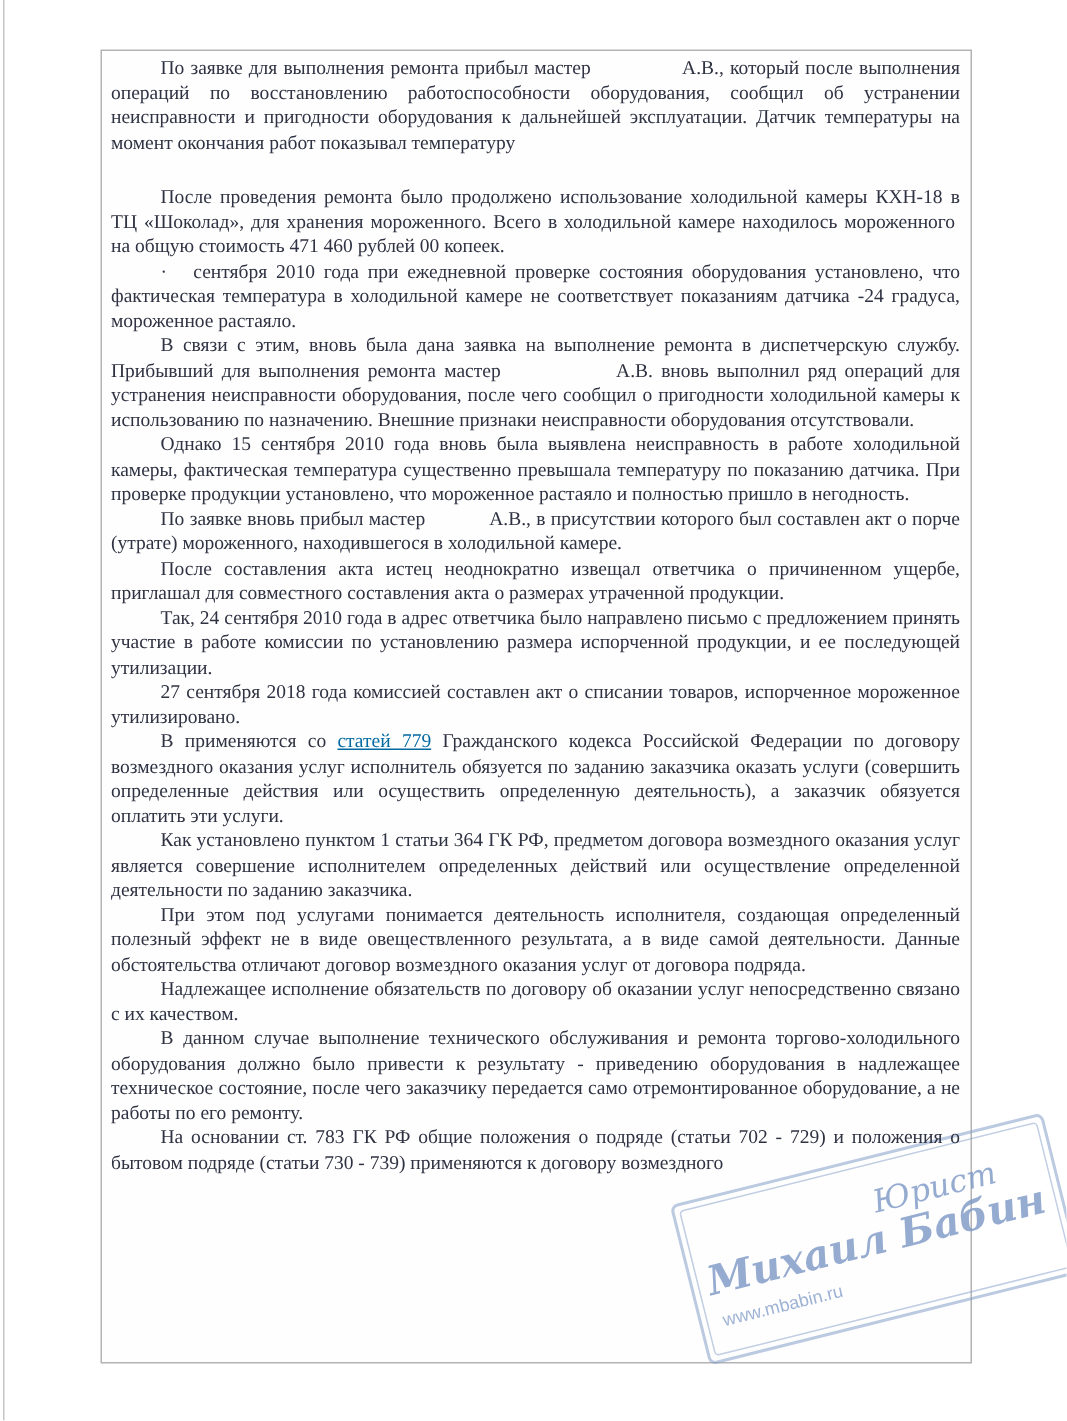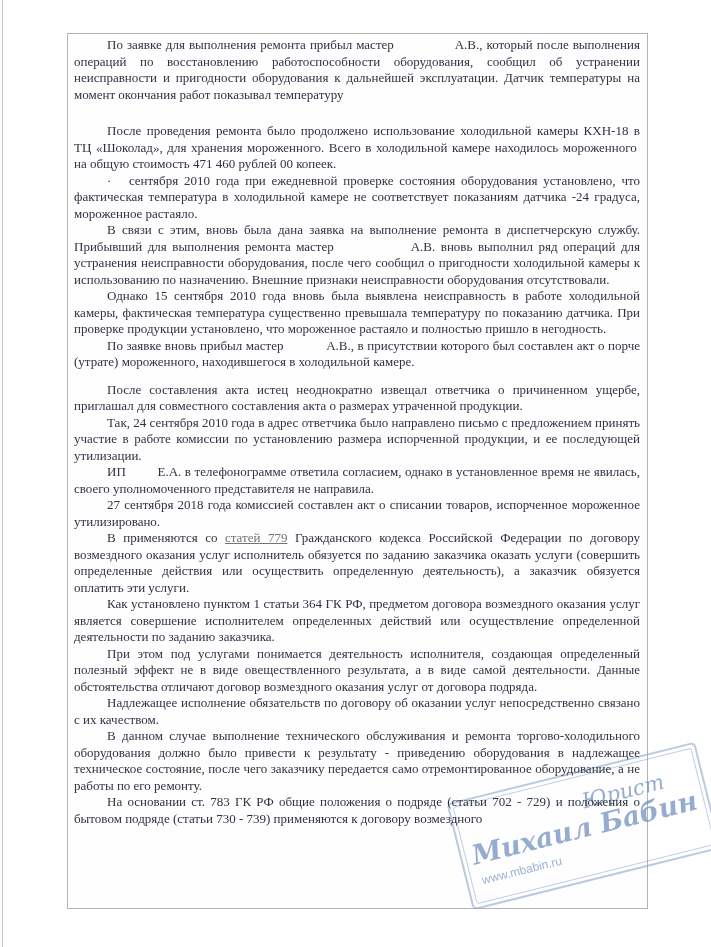--- a/index.html
+++ b/index.html
@@ -15,21 +15,21 @@
     border:1px solid #b3b3b3;box-sizing:border-box;
     padding:3px 7px 0 6px;background:#fefefe;
   }
   .paras{position:relative;z-index:1;}
   .para{
     margin:0;text-align:justify;text-indent:33px;
     font-size:13px;line-height:16.5px;color:#2f3242;
   }
   .para.noindent{text-indent:0;}
   .doc-link{
-    color:#737373;text-decoration:underline;cursor:pointer;
+    color:#0369a1;text-decoration:underline;cursor:pointer;
   }
   .watermark{
     position:absolute;left:388px;top:737px;width:256px;height:110px;
     transform:rotate(-14deg);z-index:0;pointer-events:none;
     border:2px solid rgba(132,158,199,0.55);border-radius:5px;
     box-sizing:border-box;
   }
   .watermark-inner{
     position:absolute;left:3px;top:3px;right:3px;bottom:3px;
     border:1px solid rgba(132,158,199,0.5);border-radius:3px;
@@ -65,23 +65,22 @@
     </div>
   </div>
 
   <div class="paras">
       <p class="para"><span>По заявке для выполнения ремонта прибыл мастер&nbsp;&nbsp;&nbsp;&nbsp;&nbsp;&nbsp;&nbsp;&nbsp;&nbsp;&nbsp;&nbsp;&nbsp;&nbsp;&nbsp; А.В., который после выполнения операций по восстановлению работоспособности оборудования, сообщил об устранении неисправности и пригодности оборудования к дальнейшей эксплуатации. Датчик температуры на момент окончания работ показывал температуру</span></p>
       <p class="para" style="margin-top: 20px;"><span>После проведения ремонта было продолжено использование холодильной камеры КХН-18 в ТЦ «Шоколад», для хранения мороженного. Всего в холодильной камере находилось мороженного&nbsp; на общую стоимость 471 460 рублей 00 копеек.</span></p>
       <p class="para"><span>·&nbsp;&nbsp; сентября 2010 года при ежедневной проверке состояния оборудования установлено, что фактическая температура в холодильной камере не соответствует показаниям датчика -24 градуса, мороженное растаяло.</span></p>
       <p class="para"><span>В связи с этим, вновь была дана заявка на выполнение ремонта в диспетчерскую службу. Прибывший для выполнения ремонта мастер&nbsp;&nbsp;&nbsp;&nbsp;&nbsp;&nbsp;&nbsp;&nbsp;&nbsp;&nbsp;&nbsp;&nbsp;&nbsp; А.В. вновь выполнил ряд операций для устранения неисправности оборудования, после чего сообщил о пригодности холодильной камеры к использованию по назначению. Внешние признаки неисправности оборудования отсутствовали.</span></p>
       <p class="para"><span>Однако 15 сентября 2010 года вновь была выявлена неисправность в работе холодильной камеры, фактическая температура существенно превышала температуру по показанию датчика. При проверке продукции установлено, что мороженное растаяло и полностью пришло в негодность.</span></p>
       <p class="para"><span>По заявке вновь прибыл мастер&nbsp;&nbsp;&nbsp;&nbsp;&nbsp;&nbsp;&nbsp;&nbsp;&nbsp;&nbsp;&nbsp; А.В., в присутствии которого был составлен акт о порче (утрате) мороженного, находившегося в холодильной камере.</span></p>
-      <p class="para" style="margin-top: 11px;"><span>После составления акта истец неоднократно извещал ответчика о причиненном ущербе, приглашал для совместного составления акта о размерах утраченной продукции.</span></p>
+      <p class="para" style="margin-top: 0;"><span>После составления акта истец неоднократно извещал ответчика о причиненном ущербе, приглашал для совместного составления акта о размерах утраченной продукции.</span></p>
       <p class="para"><span>Так, 24 сентября 2010 года в адрес ответчика было направлено письмо с предложением принять участие в работе комиссии по установлению размера испорченной продукции, и ее последующей утилизации.</span></p>
-      <p class="para"><span>ИП&nbsp;&nbsp;&nbsp;&nbsp;&nbsp;&nbsp;&nbsp;&nbsp; Е.А. в телефонограмме ответила согласием, однако в установленное время не явилась, своего уполномоченного представителя не направила.</span></p>
       <p class="para"><span>27 сентября 2018 года комиссией составлен акт о списании товаров, испорченное мороженное утилизировано.</span></p>
       <p class="para"><span>В применяются со </span><a class="doc-link" href="#">статей 779</a><span> Гражданского кодекса Российской Федерации по договору возмездного оказания услуг исполнитель обязуется по заданию заказчика оказать услуги (совершить определенные действия или осуществить определенную деятельность), а заказчик обязуется оплатить эти услуги.</span></p>
       <p class="para"><span>Как установлено пунктом 1 статьи 364 ГК РФ, предметом договора возмездного оказания услуг является совершение исполнителем определенных действий или осуществление определенной деятельности по заданию заказчика.</span></p>
       <p class="para"><span>При этом под услугами понимается деятельность исполнителя, создающая определенный полезный эффект не в виде овеществленного результата, а в виде самой деятельности. Данные обстоятельства отличают договор возмездного оказания услуг от договора подряда.</span></p>
       <p class="para"><span>Надлежащее исполнение обязательств по договору об оказании услуг непосредственно связано с их качеством.</span></p>
       <p class="para"><span>В данном случае выполнение технического обслуживания и ремонта торгово-холодильного оборудования должно было привести к результату - приведению оборудования в надлежащее техническое состояние, после чего заказчику передается само отремонтированное оборудование, а не работы по его ремонту.</span></p>
       <p class="para"><span>На основании ст. 783 ГК РФ общие положения о подряде (статьи 702 - 729) и положения о бытовом подряде (статьи 730 - 739) применяются к договору возмездного</span></p>
     </div>
 
 </div>

